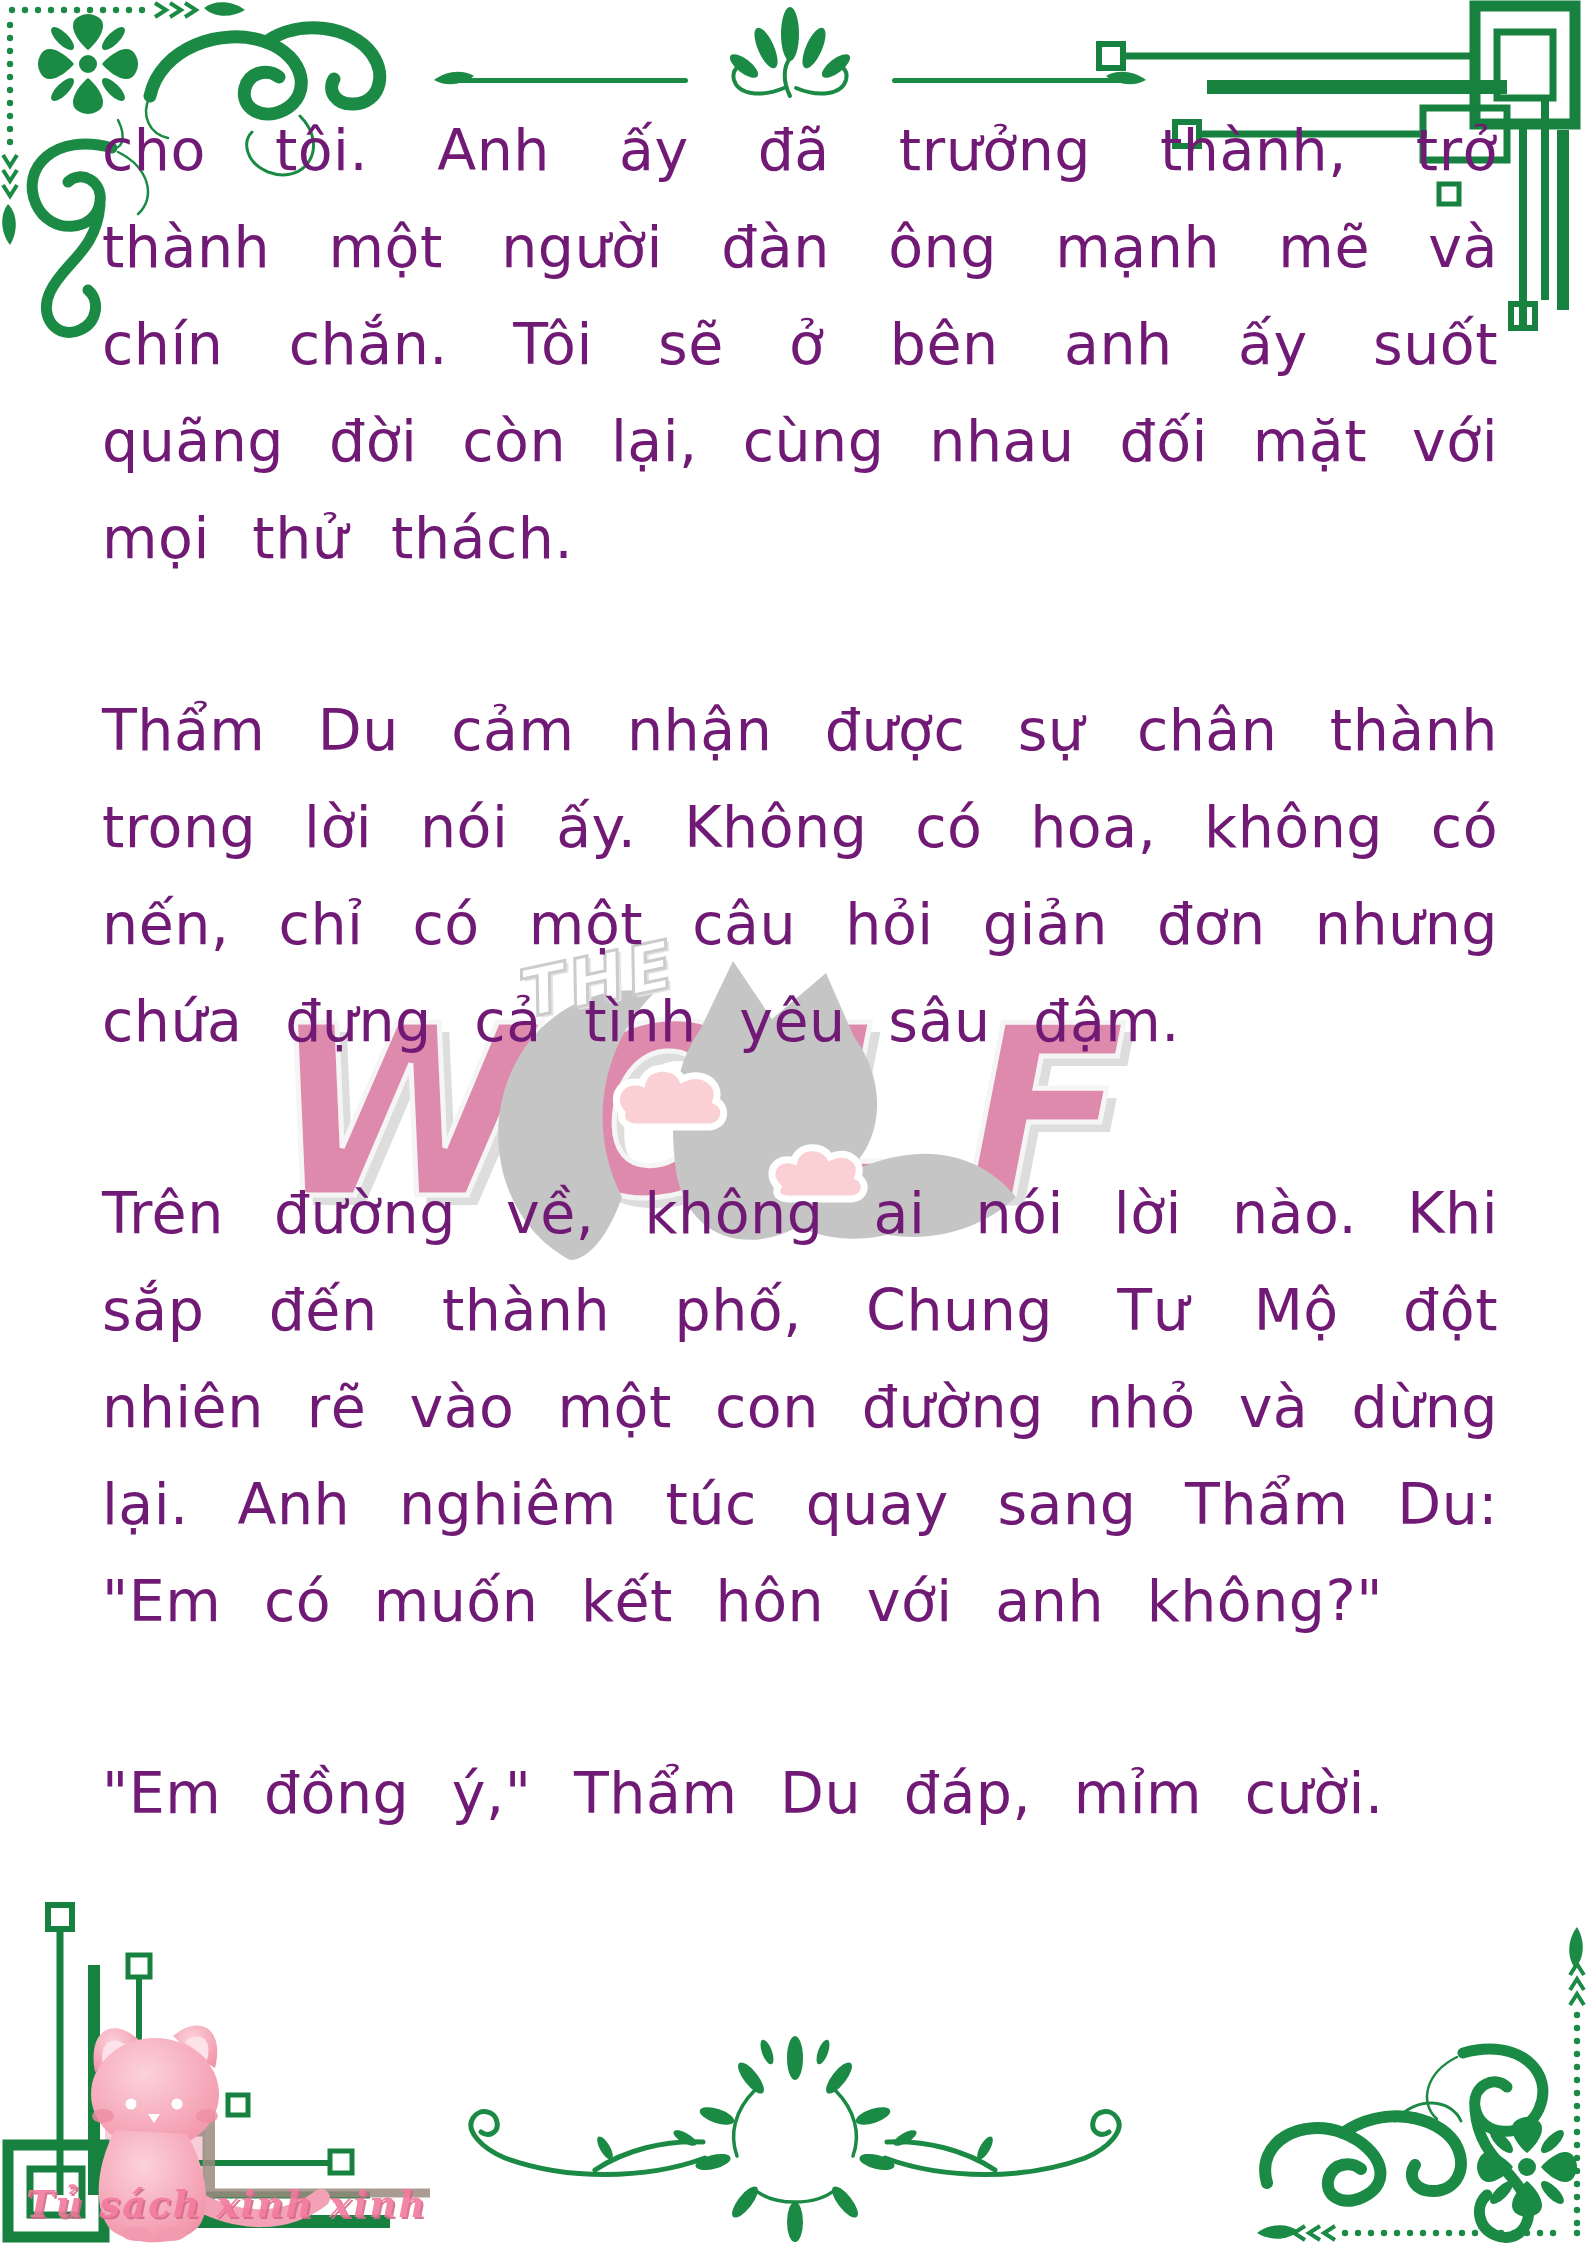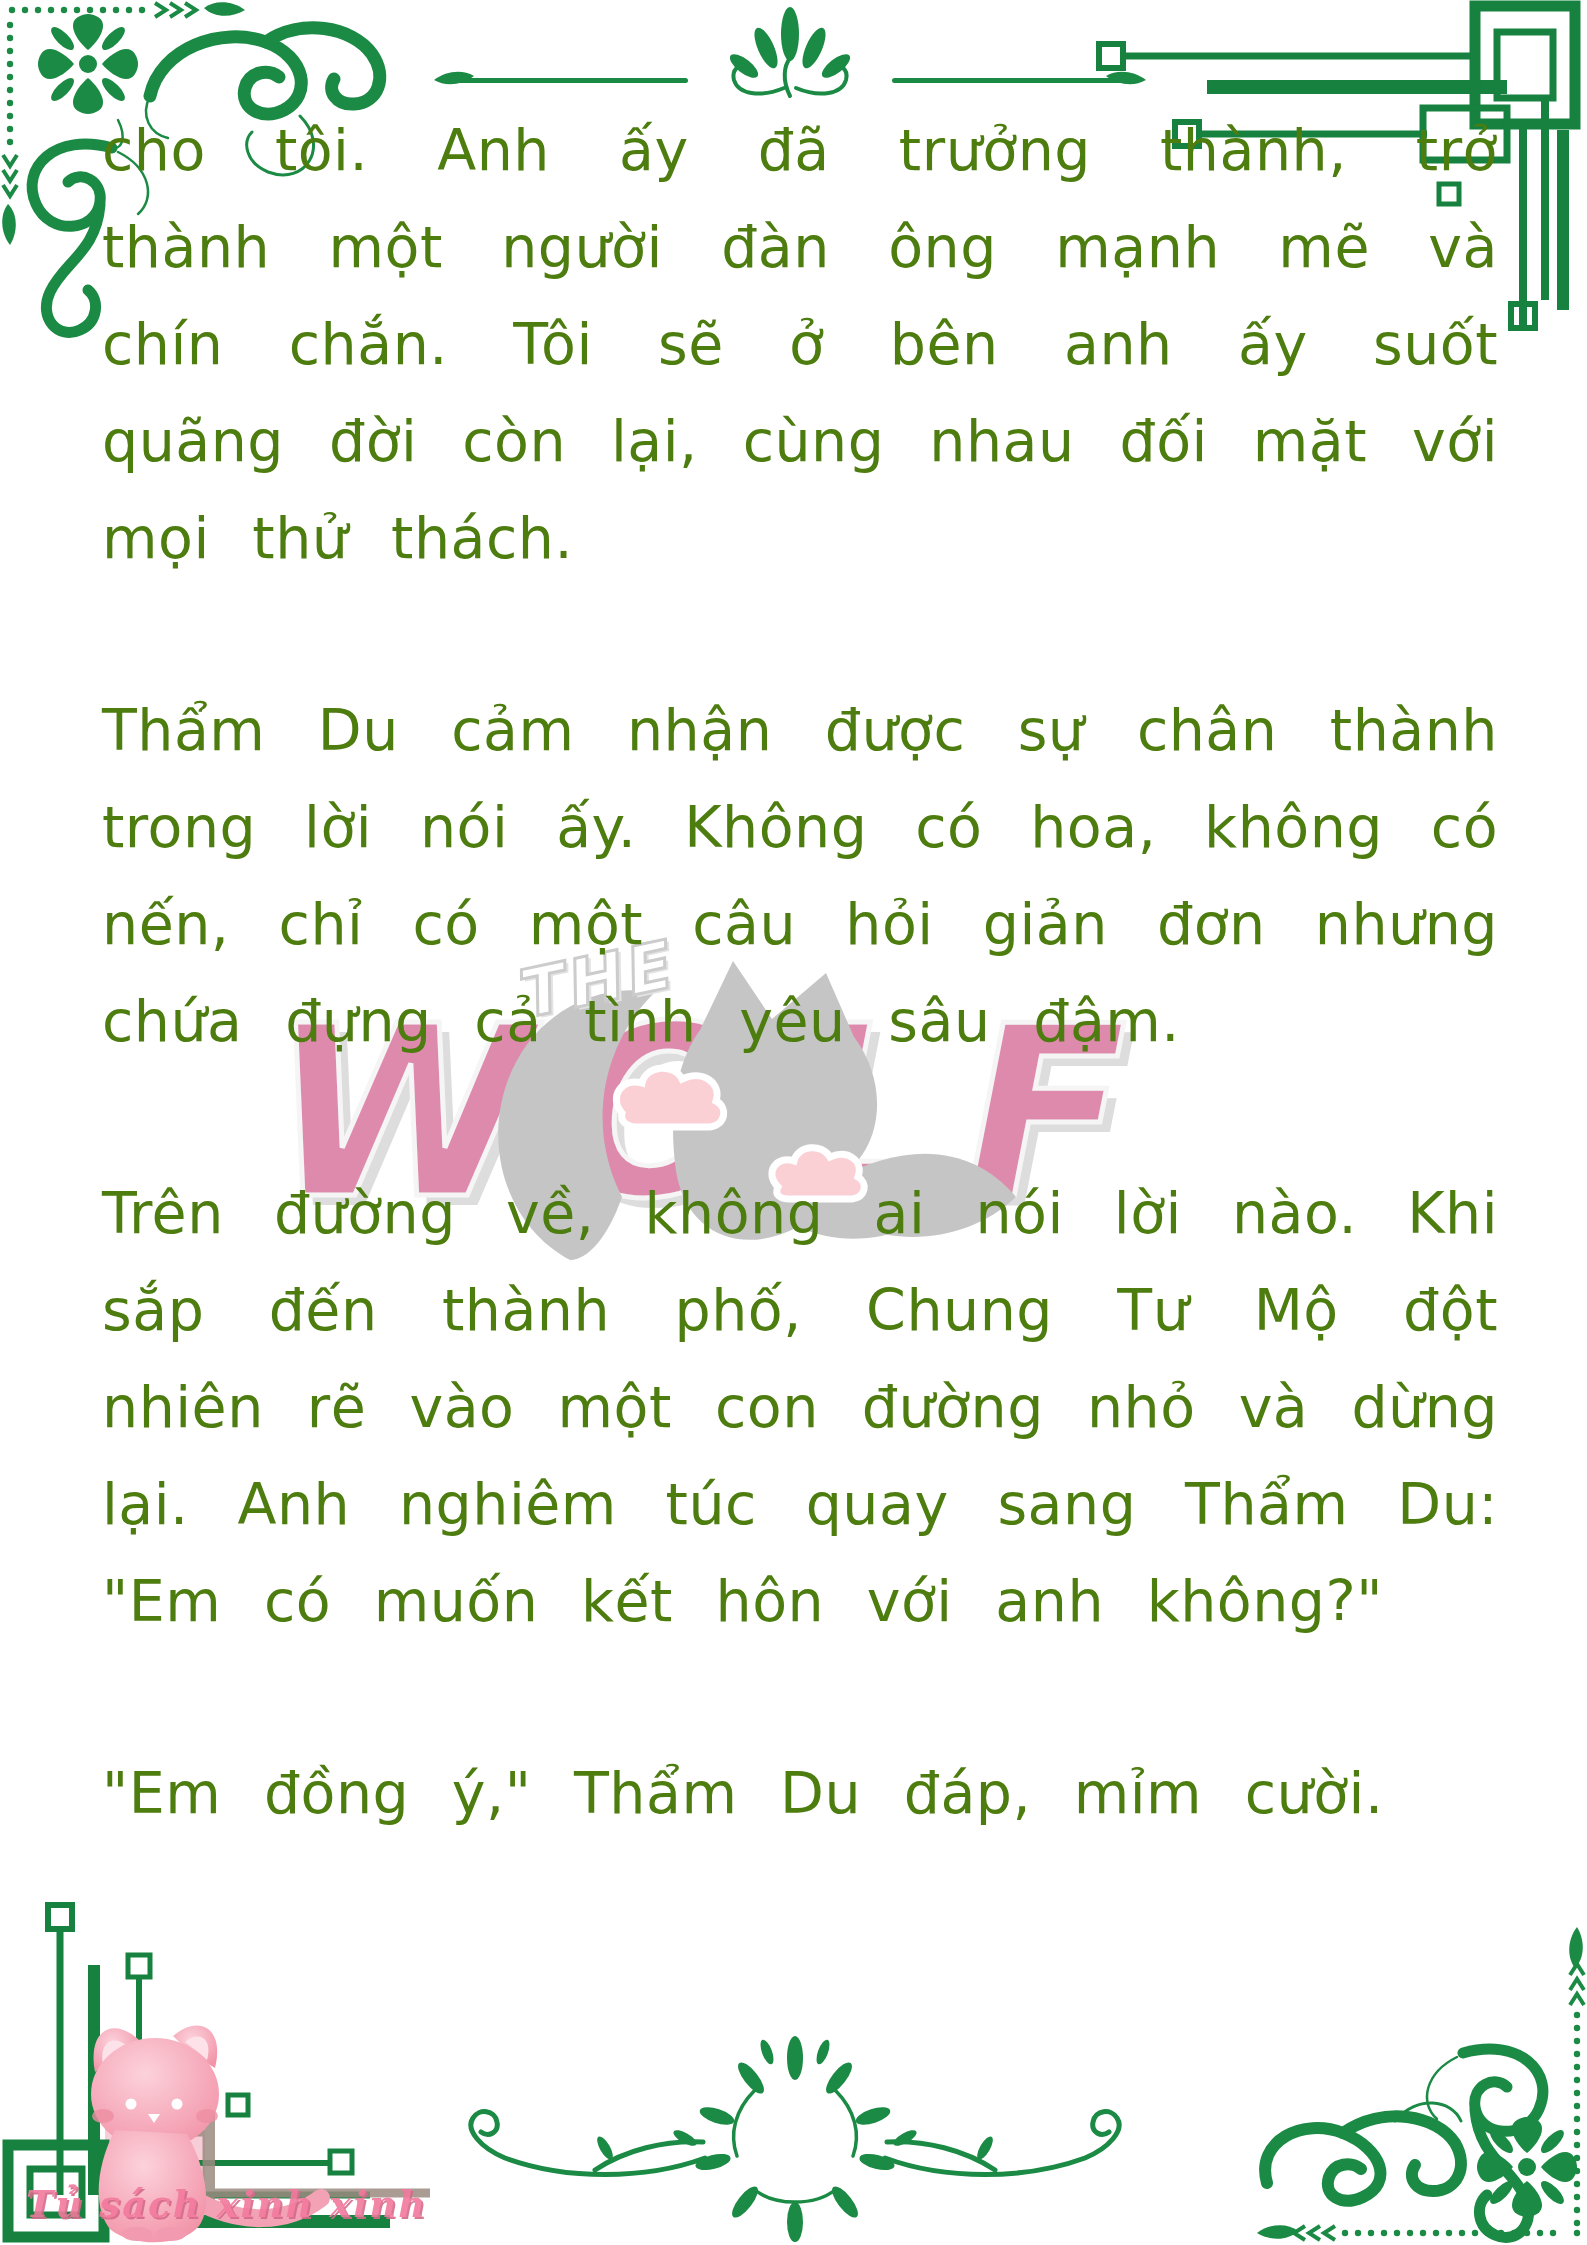--- a/index.html
+++ b/index.html
@@ -4,21 +4,21 @@
 <style>
   html,body{margin:0;padding:0;background:#ffffff;}
   .page{position:relative;width:1587px;height:2245px;background:#ffffff;overflow:hidden;
         font-family:"DejaVu Sans",sans-serif;}
   .orn{position:absolute;pointer-events:none;}
   svg{display:block;}
 
   
   .text-block{
     position:absolute;left:102px;top:102px;width:1396px;z-index:3;
-    color:#4d7c0f;font-size:57px;line-height:97px;
+    color:#701a75;font-size:57px;line-height:97px;
     text-align:justify;text-justify:inter-word;
     word-spacing:24px;letter-spacing:0.5px;
   }
   .text-block p{margin:0 0 95px 0;}
   .text-block p:last-child{margin-bottom:0;}
 
   
   .watermark{position:absolute;left:270px;top:935px;width:880px;height:345px;z-index:1;opacity:0.5;}
   .wm-the{
     position:absolute;left:250px;top:6px;transform:rotate(-12deg);

